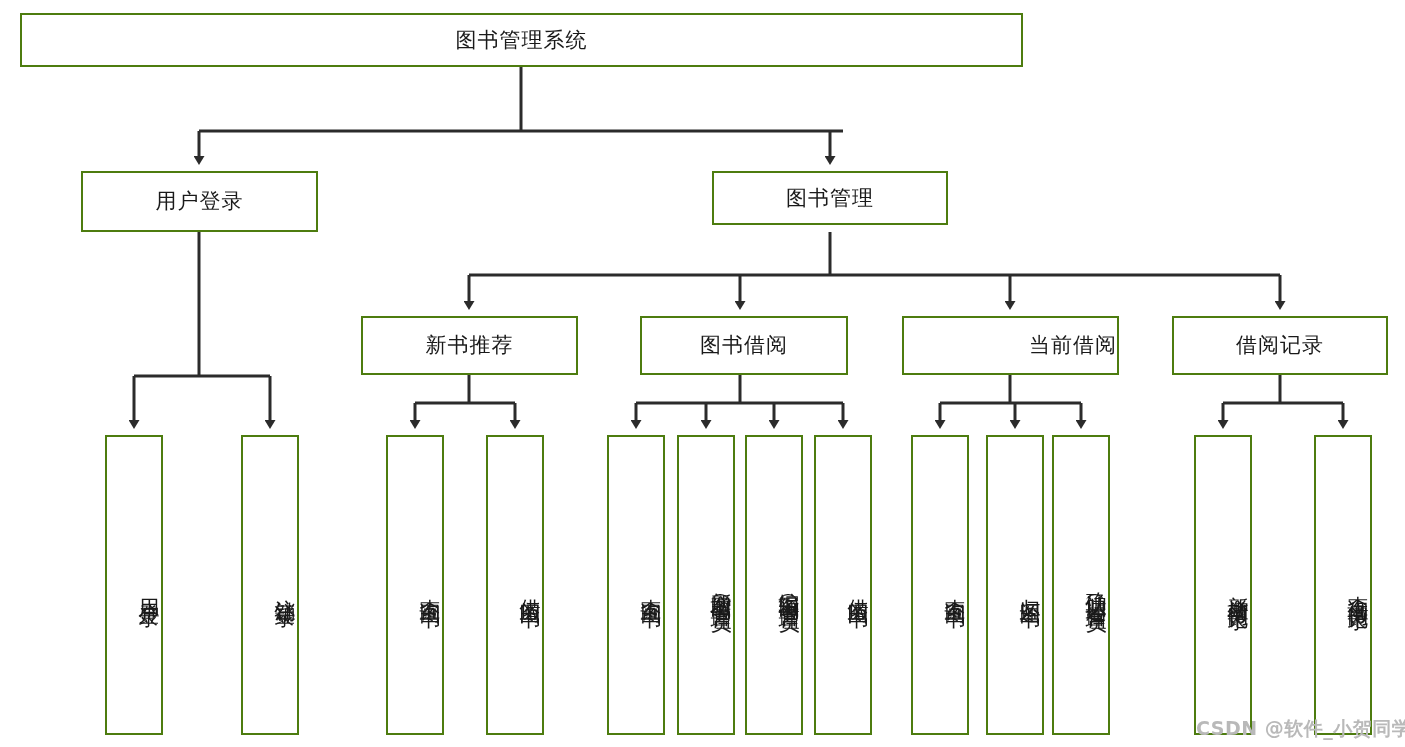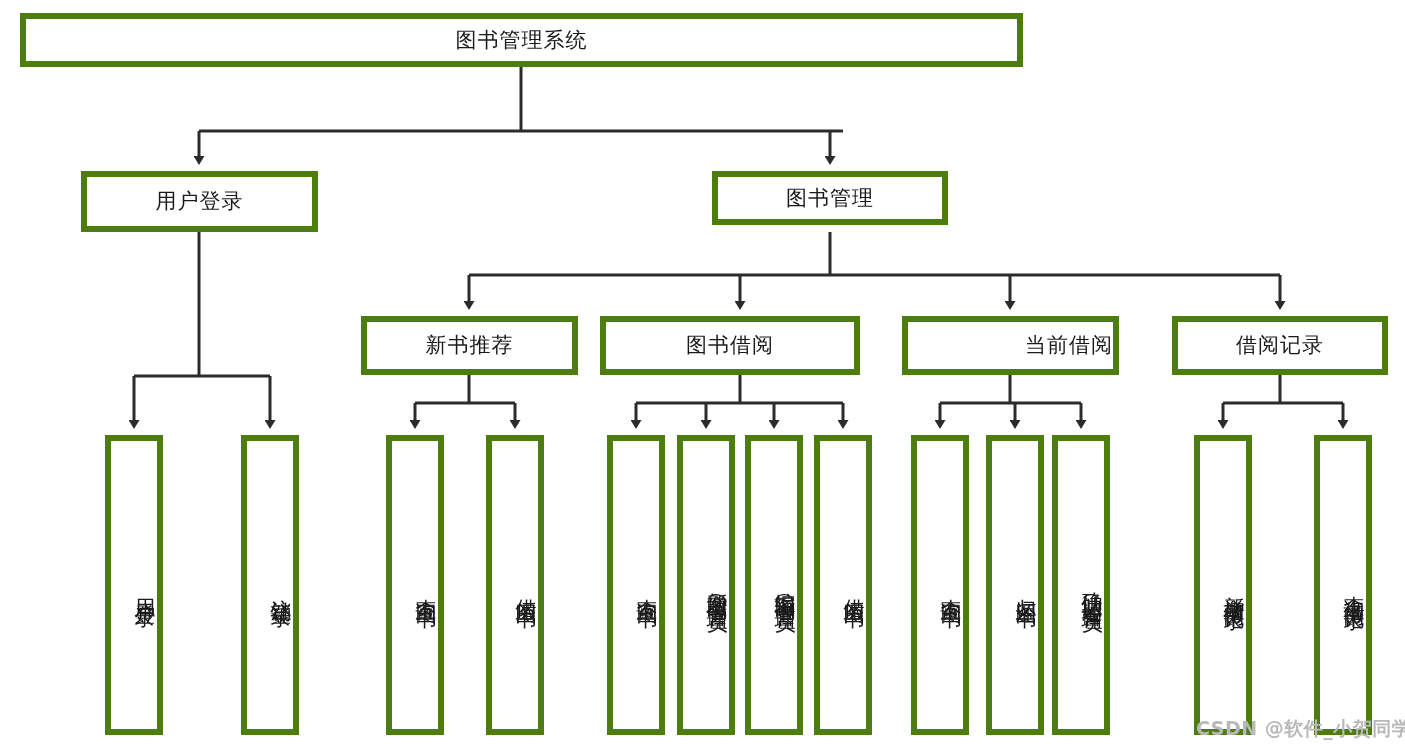--- a/index.html
+++ b/index.html
@@ -20,21 +20,21 @@
   svg.diagram {
     position: absolute;
     left: 0;
     top: 0;
     width: 1405px;
     height: 747px;
   }
   .node-box {
     position: absolute;
     box-sizing: border-box;
-    border: 6px solid #4d7c0f;
+    border: 2px solid #4d7c0f;
     background: #ffffff;
     display: flex;
     align-items: center;
     justify-content: center;
     color: #1a1a1a;
   }
   .node-box.horizontal {
     font-size: 21px;
     letter-spacing: 1px;
   }
@@ -121,21 +121,21 @@
   <div class="node-box horizontal" style="left:81px; top:171px; width:237px; height:61px;">
     <span class="node-label">用户登录</span>
   </div>
   <div class="node-box horizontal" style="left:712px; top:171px; width:236px; height:54px;">
     <span class="node-label">图书管理</span>
   </div>
 
   <div class="node-box horizontal" style="left:361px; top:316px; width:217px; height:59px;">
     <span class="node-label">新书推荐</span>
   </div>
-  <div class="node-box horizontal" style="left:600px; top:316px; width:260px; height:59px;">
+  <div class="node-box horizontal" style="left:640px; top:316px; width:208px; height:59px;">
     <span class="node-label">图书借阅</span>
   </div>
   <div class="node-box horizontal" style="left:902px; top:316px; width:217px; height:59px;justify-content:flex-end;">
     <span class="node-label">当前借阅</span>
   </div>
   <div class="node-box horizontal" style="left:1172px; top:316px; width:216px; height:59px;">
     <span class="node-label">借阅记录</span>
   </div>
 
   <div class="node-box vertical" style="left:105px; top:435px; width:58px; height:300px;">

